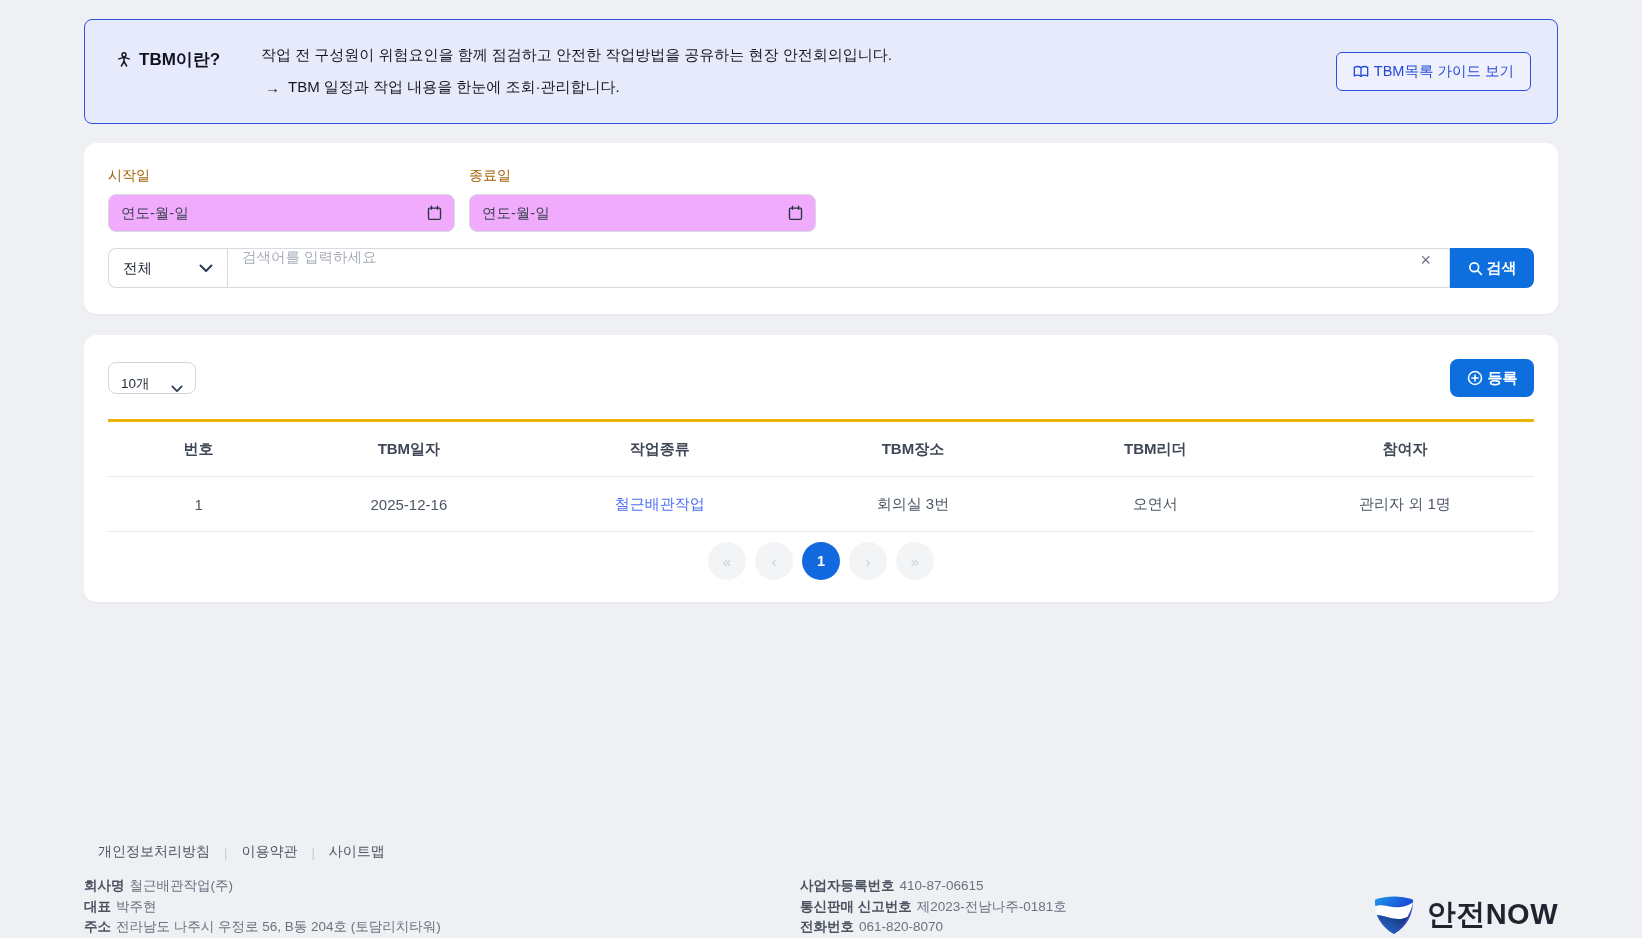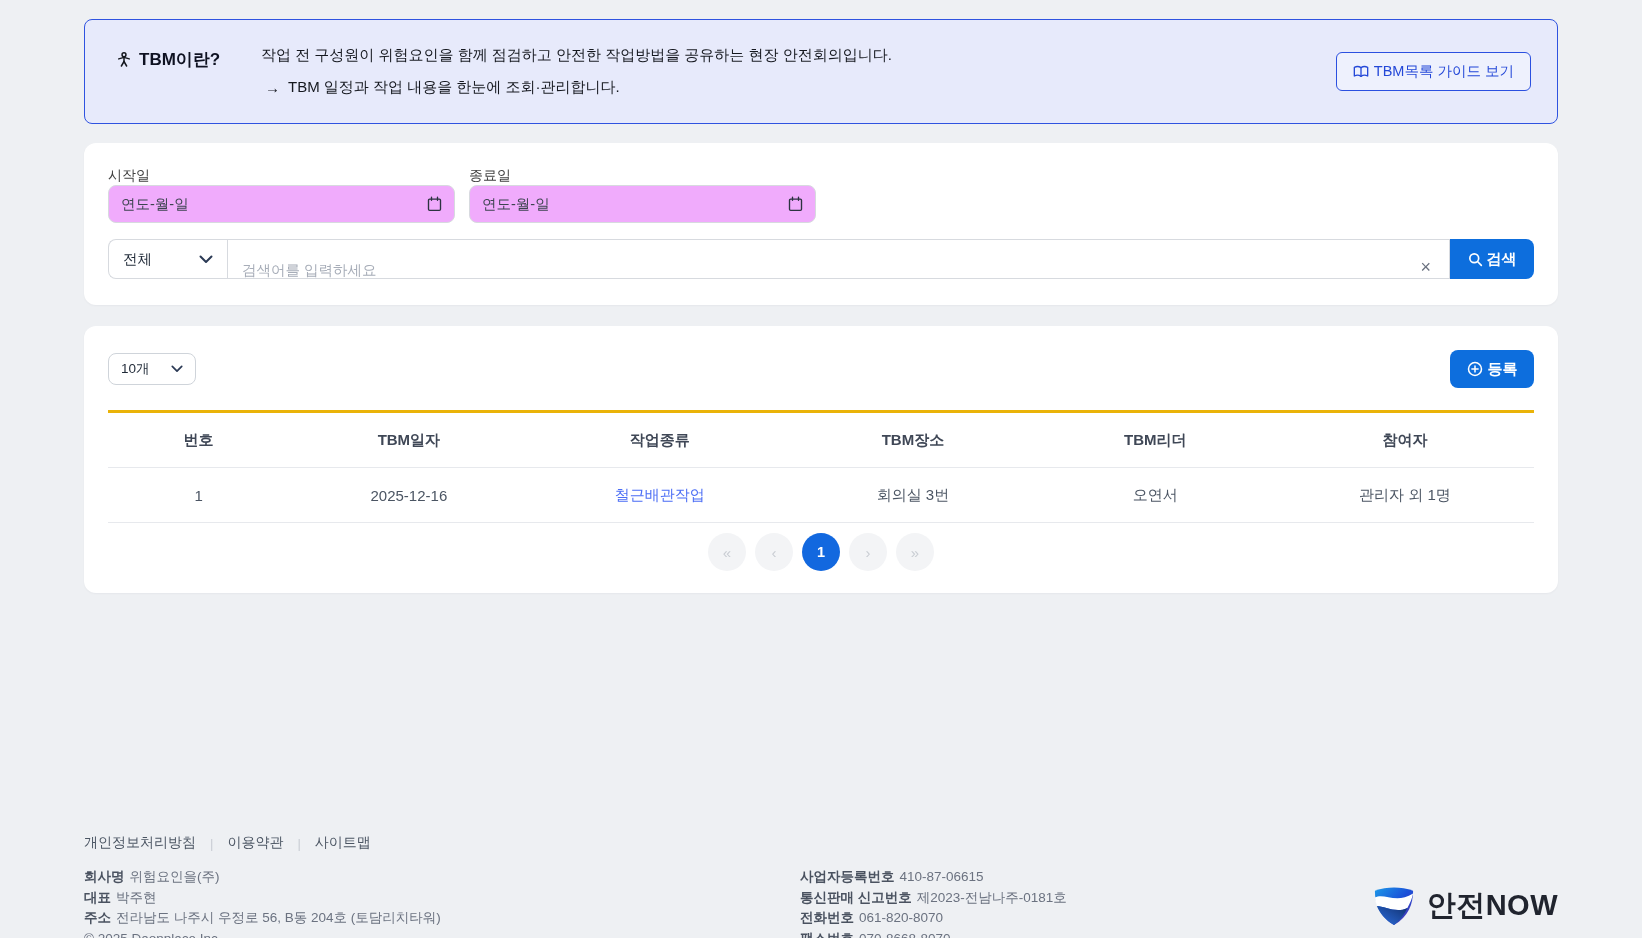--- a/index.html
+++ b/index.html
@@ -50,42 +50,42 @@
     border-radius:12px;
     box-shadow:0 1px 2px rgba(16,24,40,.04);
     padding:24px;
   }
   .filter-card { margin-top:19px; padding-bottom:26px; }
   .list-card { margin-top:21px; padding-bottom:22px; }
 
   
   .date-row { display:flex; gap:14px; }
   .date-field { width:347px; }
-  .date-label { font-size:14px; color:#404040; margin-bottom:0; }
+  .date-label { font-size:14px; color:#a16207; margin-bottom:9px; }
   .date-input {
     height:38px; border:1px solid #d7dadf; border-radius:8px;
     display:flex; align-items:center; justify-content:space-between;
     padding:0 12px; background:#f0abfc; cursor:pointer;
   }
   .date-input span.ph { font-size:14.5px; color:#3c4450; }
 
   
   .search-row { display:flex; margin-top:16px; }
   .cat-select {
     width:119px; height:40px;
     border:1px solid #d7dadf; border-right:none;
     border-radius:8px 0 0 8px;
     display:flex; align-items:center; justify-content:space-between;
     padding:0 14px; background:#fff; cursor:pointer;
     font-size:14.5px; color:#1f2937;
   }
   .search-box {
     flex:1; height:40px;
     border:1px solid #d7dadf;
-    display:flex; align-items:flex-end;
+    display:flex; align-items:flex-start;
     background:#fff; padding:0 14px;
   }
   .search-box input {
     flex:1; border:none; outline:none; font-size:14.5px;
     font-family:inherit; color:#1f2937; background:transparent;
   }
   .search-box input::placeholder { color:#a7adb8; }
   .clear-btn {
     border:none; background:none; color:#6b7280; font-size:18px;
     cursor:pointer; line-height:1; padding:2px 4px;
@@ -96,21 +96,21 @@
     background:#0d6edd; color:#fff; font-size:15px; font-weight:600;
     display:flex; align-items:center; justify-content:center; gap:4px;
     cursor:pointer; font-family:inherit;
   }
 
   
   .list-controls { display:flex; align-items:center; justify-content:space-between; }
   .size-select {
     width:88px; height:32px;
     border:1px solid #cfd4da; border-radius:8px;
-    display:flex; align-items:center; justify-content:space-between;
+    display:flex; align-items:flex-end; justify-content:space-between;
     padding:0 12px; background:#fff; cursor:pointer;
     font-size:13.5px; color:#1f2937;
   }
   .register-btn {
     width:84px; height:38px; border:none; border-radius:8px;
     background:#0d6edd; color:#fff; font-size:15px; font-weight:600;
     display:flex; align-items:center; justify-content:center; gap:5px;
     cursor:pointer; font-family:inherit;
   }
 
@@ -139,21 +139,21 @@
   .page-btn {
     width:38px; height:38px; border-radius:50%;
     border:none; background:#f3f4f6; color:#c9cdd3;
     font-size:15px; display:flex; align-items:center; justify-content:center;
     cursor:pointer; font-family:inherit;
   }
   .page-btn.active { background:#1268df; color:#fff; font-weight:600; font-size:14.5px; }
 
   
   .footer { padding:241px 84px 14px; }
-  .footer-links { display:flex; align-items:center; gap:14px; font-size:14px; color:#4b5563; }
+  .footer-links { display:flex; align-items:center; gap:14px; font-size:14px; color:#4b5563;margin-left:14px; }
   .footer-links .sep { color:#c9cdd3; font-size:13px; }
   .footer-links a { color:#4b5563; text-decoration:none; cursor:pointer; }
   .footer-cols { display:flex; margin-top:15px; }
   .fcol-left { flex:0 0 716px; }
   .fcol-mid { flex:1 1 auto; }
   .fline { font-size:13.5px; color:#6b7280; line-height:20.5px; }
   .fline b { color:#4a5260; font-weight:700; margin-right:5px;text-align:right; }
   .fcol-right { margin-left:auto; display:flex; align-items:center; gap:10px; align-self:flex-start; margin-top:18px; }
   .logo-text { font-size:29px; font-weight:800; color:#20242e; letter-spacing:0.5px; }
 
@@ -308,21 +308,21 @@
   <div class="footer-links">
     <a>개인정보처리방침</a>
     <span class="sep">|</span>
     <a>이용약관</a>
     <span class="sep">|</span>
     <a>사이트맵</a>
   </div>
   <div class="footer-cols">
     <div class="fcol-left">
       <div class="fline">
-        <b>회사명</b><span>위험요인을(주)</span>
+        <b>회사명</b><span>철근배관작업(주)</span>
       </div>
       <div class="fline">
         <b>대표</b><span>박주현</span>
       </div>
       <div class="fline">
         <b>주소</b><span>전라남도 나주시 우정로 56, B동 204호 (토담리치타워)</span>
       </div>
       <div class="fline">© 2025 Daonplace Inc.</div>
     </div>
     <div class="fcol-mid">

